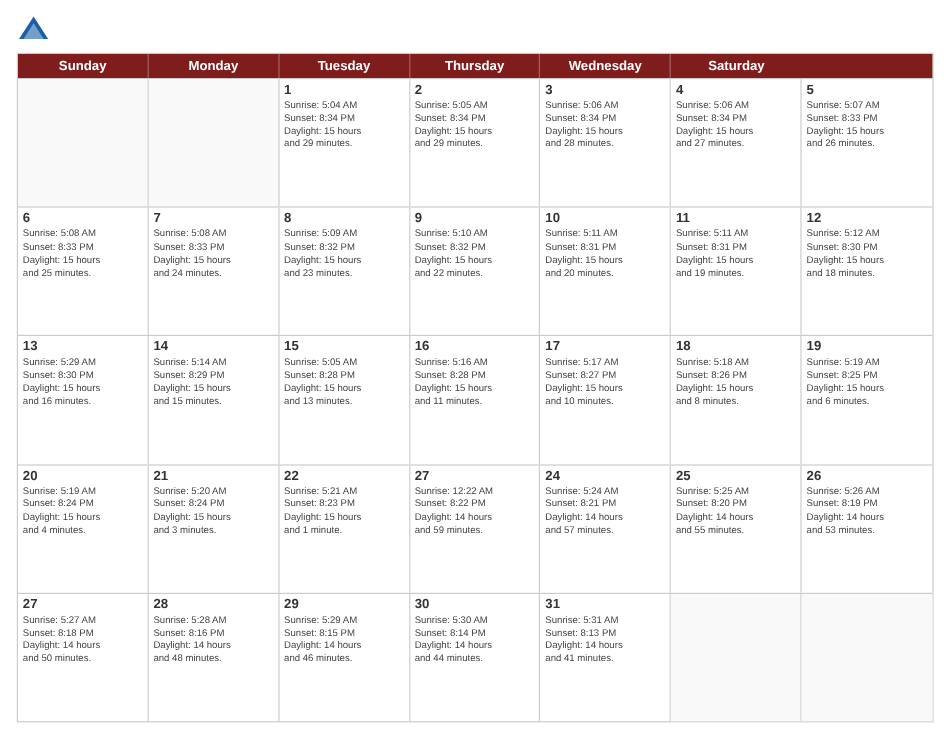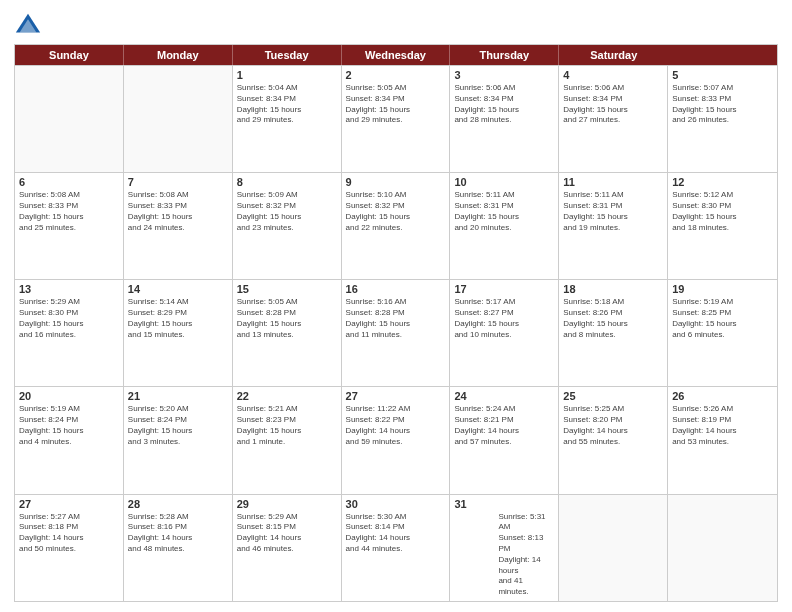--- a/index.html
+++ b/index.html
@@ -132,22 +132,22 @@
       <div class="month-title"></div>
       <div class="subtitle"></div>
     </div>
   </div>
 
   <div class="calendar">
     <div class="cal-header">
     <div class="cal-header-cell">Sunday</div>
         <div class="cal-header-cell">Monday</div>
         <div class="cal-header-cell">Tuesday</div>
+        <div class="cal-header-cell">Thursday</div>
         <div class="cal-header-cell">Wednesday</div>
-        <div class="cal-header-cell">Thursday</div>
         <div class="cal-header-cell">Saturday</div>
       </div>
     <div class="cal-body">
     <div class="cal-row">
           <div class="cal-cell empty"></div>
           <div class="cal-cell empty"></div>
           <div class="cal-cell">
             <span class="day-num">1</span>
             <div class="cell-text" style="white-space: pre-line;">Sunrise: 5:04 AM
 Sunset: 8:34 PM
@@ -302,21 +302,21 @@
           </div>
           <div class="cal-cell">
             <span class="day-num">22</span>
             <div class="cell-text" style="white-space: pre-line;">Sunrise: 5:21 AM
 Sunset: 8:23 PM
 Daylight: 15 hours
 and 1 minute.</div>
           </div>
           <div class="cal-cell">
             <span class="day-num">27</span>
-            <div class="cell-text" style="white-space: pre-line;">Sunrise: 11:22 AM
+            <div class="cell-text" style="white-space: pre-line;">Sunrise: 12:22 AM
 Sunset: 8:22 PM
 Daylight: 14 hours
 and 59 minutes.</div>
           </div>
           <div class="cal-cell">
             <span class="day-num">24</span>
             <div class="cell-text" style="white-space: pre-line;">Sunrise: 5:24 AM
 Sunset: 8:21 PM
 Daylight: 14 hours
 and 57 minutes.</div>
@@ -360,21 +360,21 @@
           </div>
           <div class="cal-cell">
             <span class="day-num">30</span>
             <div class="cell-text" style="white-space: pre-line;">Sunrise: 5:30 AM
 Sunset: 8:14 PM
 Daylight: 14 hours
 and 44 minutes.</div>
           </div>
           <div class="cal-cell">
             <span class="day-num">31</span>
-            <div class="cell-text" style="white-space: pre-line; margin-left: 44px;">Sunrise: 5:31 AM
+            <div class="cell-text" style="white-space: pre-line;">Sunrise: 5:31 AM
 Sunset: 8:13 PM
 Daylight: 14 hours
 and 41 minutes.</div>
           </div>
           <div class="cal-cell empty"></div>
           <div class="cal-cell empty"></div>
         </div>
       </div>
   </div>
 </div>

